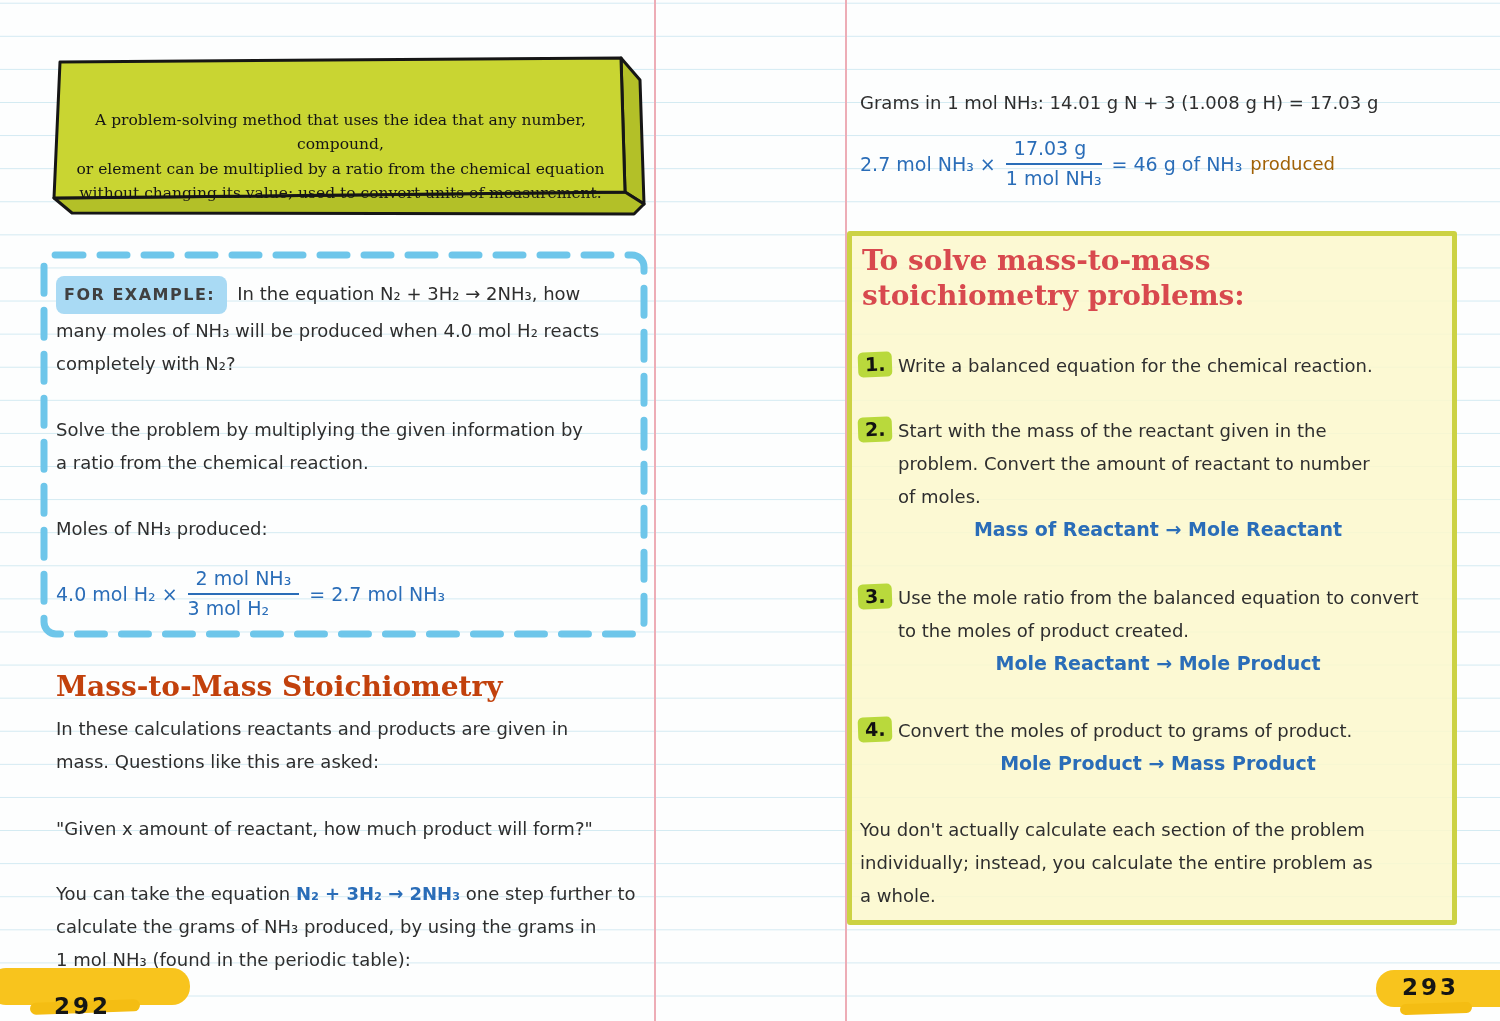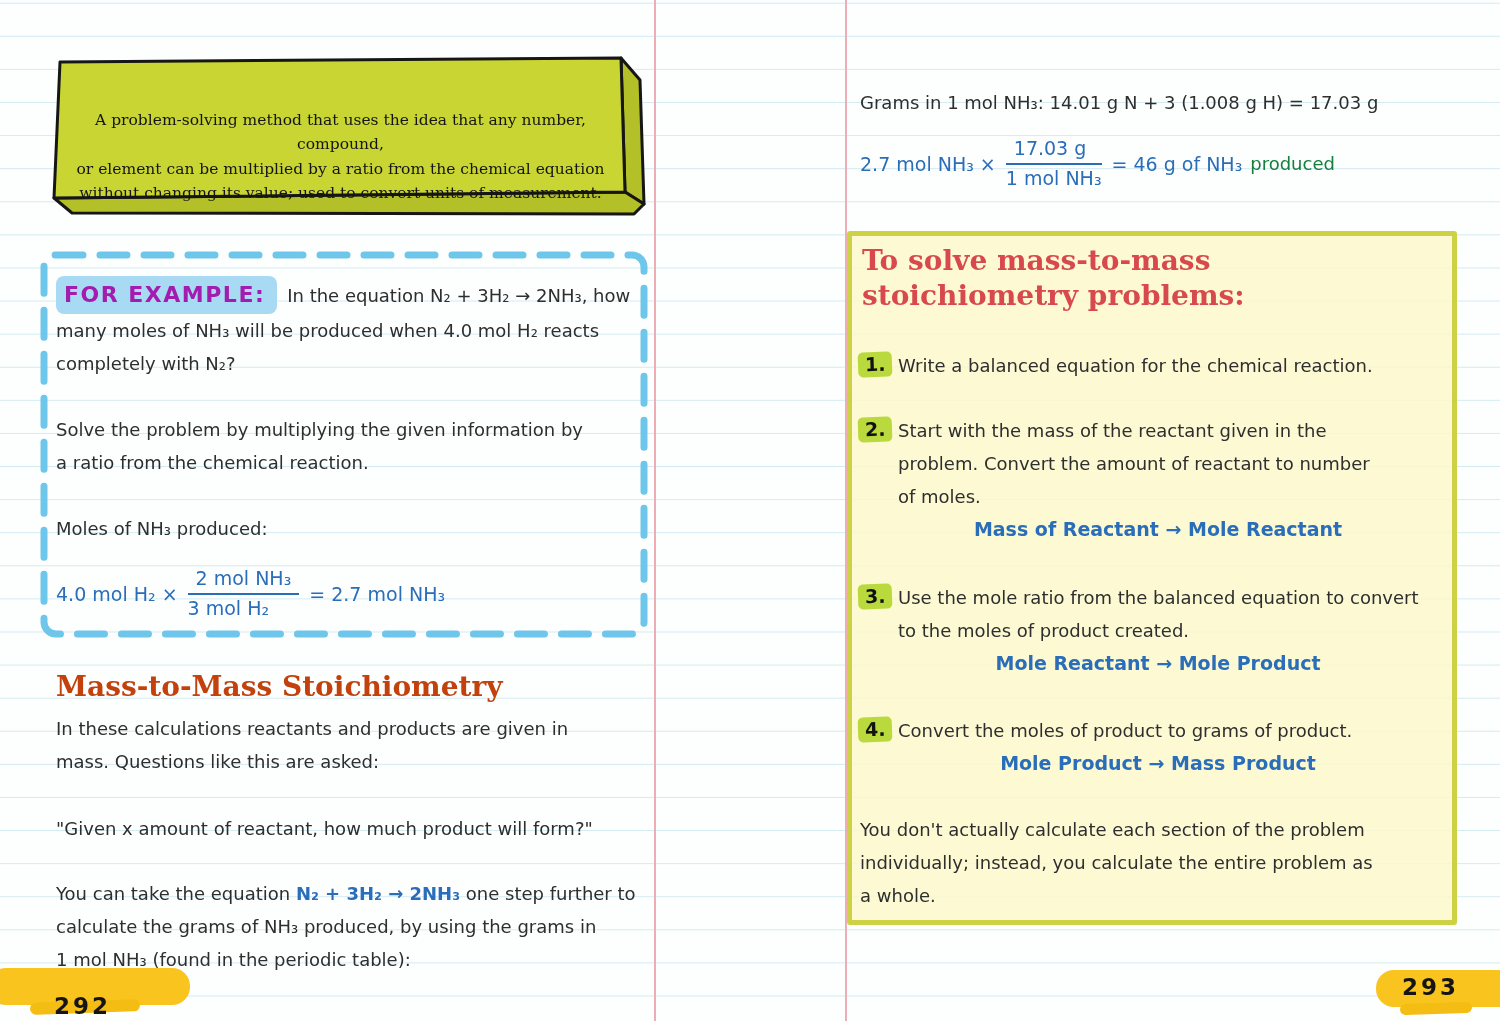--- a/index.html
+++ b/index.html
@@ -28,31 +28,31 @@
   }
 
   
   .exbox{position:absolute;left:40px;top:251px;width:608px;height:387px;}
 
   .hand{font-size:18px;line-height:33.1px;color:#2e2e2e;white-space:nowrap;}
   .pos{position:absolute;}
   .blue{color:#2a6db8;}
 
   .fx-label{
-    display:inline-block;background:#a9daf4;color:#a21caf;font-weight:bold;
-    font-size:22px;letter-spacing:1.5px;padding:2px 12px 3px 8px;border-radius:8px;
+    display:inline-block;background:#a9daf4;color:#404040;font-weight:bold;
+    font-size:16px;letter-spacing:1.5px;padding:2px 12px 3px 8px;border-radius:8px;
     margin-right:10px;white-space:nowrap;
   }
 
   
   .eq{position:absolute;display:flex;align-items:center;color:#2a6db8;font-size:19px;white-space:nowrap;}
   .frac{display:inline-block;text-align:left;margin:0 10px;line-height:1.25;}
   .frac .num{padding:0 8px 2px;border-bottom:2px solid currentColor;}
   .frac .den{padding-top:2px;}
-  .eq .suffix{color:#15803d;margin-left:8px;}
+  .eq .suffix{color:#a16207;margin-left:8px;}
 
   .red-heading{
     position:absolute;font-family:"DejaVu Serif",serif;font-weight:bold;
     color:#c2410c;font-size:28px;white-space:nowrap;
   }
 
   
   .stepsbox{
     position:absolute;left:847px;top:231px;width:610px;height:694px;
     background:rgba(252,248,203,0.85);border:5px solid #ccd243;border-radius:3px;

